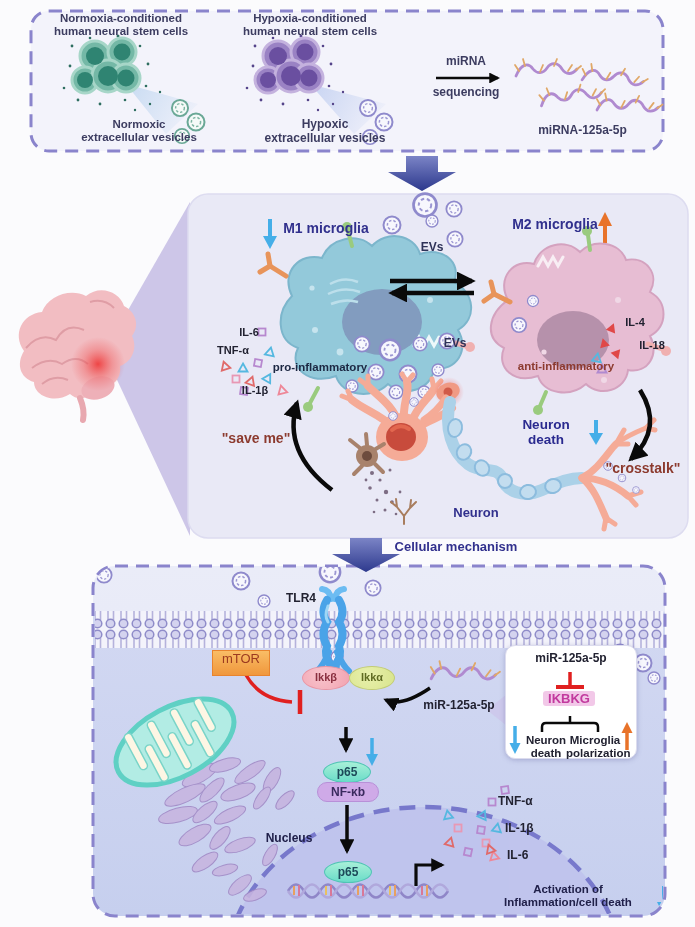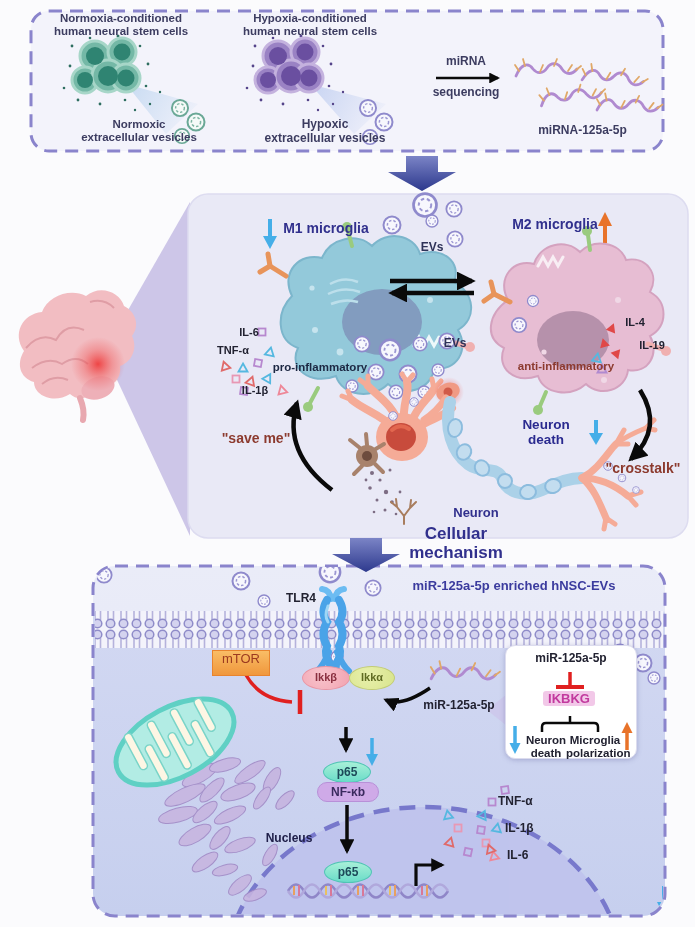--- a/index.html
+++ b/index.html
@@ -524,29 +524,28 @@
 
 <div class="t navy" style="left:282px;top:221px;width:88px;font-size:14px">M1 microglia</div>
 <div class="t navy" style="left:511px;top:217px;width:88px;font-size:14px">M2 microglia</div>
 <div class="t" style="left:414px;top:241px;width:36px;font-size:12px;color:#2e3258">EVs</div>
 <div class="t" style="left:437px;top:337px;width:36px;font-size:12px;color:#2e3258">EVs</div>
 <div class="t dark" style="left:228px;top:326px;width:42px;font-size:11px">IL-6</div>
 <div class="t dark" style="left:208px;top:344px;width:50px;font-size:11px">TNF-α</div>
 <div class="t dark" style="left:232px;top:384px;width:46px;font-size:11px">IL-1β</div>
 <div class="t ink" style="left:272px;top:361px;width:96px;font-size:11.5px">pro-inflammatory</div>
 <div class="t dark" style="left:613px;top:316px;width:44px;font-size:11px">IL-4</div>
-<div class="t dark" style="left:628px;top:339px;width:48px;font-size:11px">IL-19</div>
+<div class="t dark" style="left:628px;top:339px;width:48px;font-size:11px">IL-18</div>
 <div class="t maroon" style="left:516px;top:360px;width:100px;font-size:11.5px">anti-inflammatory</div>
 <div class="t maroon" style="left:213px;top:431px;width:86px;font-size:14px">"save me"</div>
 <div class="t navy2" style="left:503px;top:417px;width:86px;font-size:13.5px">Neuron death</div>
 <div class="t maroon" style="left:604px;top:461px;width:78px;font-size:14px">"crosstalk"</div>
 <div class="t navy" style="left:444px;top:506px;width:64px;font-size:13px">Neuron</div>
 
-<div class="t navy" style="left:390px;top:524px;width:132px;font-size:17px">Cellular mechanism</div>
-<div class="t" style="left:385px;top:579px;width:258px;font-size:13px;color:#3b3b9e">miR-125a-5p enriched hNSC-EVs</div>
+<div class="t navy" style="left:390px;top:540px;width:132px;font-size:13px">Cellular mechanism</div>
 <div class="t dark" style="left:281px;top:592px;width:40px;font-size:12px">TLR4</div>
 
 <div class="mtor" style="left:212px;top:650px;width:56px;height:24px;font-size:13px">
       <span>mTOR</span>
     </div>
 <div class="pill" style="left:302px;top:666px;width:46px;height:22px;background:radial-gradient(circle at 40% 35%,#f8c4cc,#f2a2b0);border:1px solid #e896a4;color:#8a3040;font-size:11px">
       <span>Ikkβ</span>
     </div>
 <div class="pill" style="left:349px;top:666px;width:44px;height:22px;background:radial-gradient(circle at 40% 35%,#e8f0ac,#d8e48c);border:1px solid #c2cc74;color:#5f6b22;font-size:11px">
       <span>Ikkα</span>
@@ -560,20 +559,22 @@
       <span>NF-κb</span>
     </div>
 <div class="t deep" style="left:258px;top:832px;width:62px;font-size:12px">Nucleus</div>
 <div class="pill" style="left:324px;top:861px;width:46px;height:20px;background:linear-gradient(180deg,#a8f0d8,#6adcc8);border:1px solid #50c4b4;color:#1c4a5a;font-size:12px">
       <span>p65</span>
     </div>
 
 <div class="t dark" style="left:498px;top:795px;width:48px;font-size:12px;text-align:left">TNF-α</div>
 <div class="t dark" style="left:505px;top:822px;width:46px;font-size:12px;text-align:left">IL-1β</div>
 <div class="t dark" style="left:507px;top:849px;width:40px;font-size:12px;text-align:left">IL-6</div>
+<div class="t deep" style="left:480px;top:883px;width:176px;font-size:11.5px">Activation of
+Inflammation/cell death</div>
 
 <div class="sidebox" style="left:505px;top:645px;width:130px;height:112px">
   <svg width="130" height="112" style="position:absolute;left:0;top:0">
     <g>
           <line x1="64" y1="26" x2="64" y2="40" stroke="#e02020" stroke-width="3.5"></line>
           <line x1="50" y1="41" x2="78" y2="41" stroke="#e02020" stroke-width="4"></line>
         </g>
     <path d="M36,86 v-5 q0,-4 4,-4 h48 q4,0 4,4 v5" fill="none" stroke="#0a0a0a" stroke-width="2.5"></path>
     <line x1="64" y1="70" x2="64" y2="77" stroke="#0a0a0a" stroke-width="2.5"></line>
     <g>

